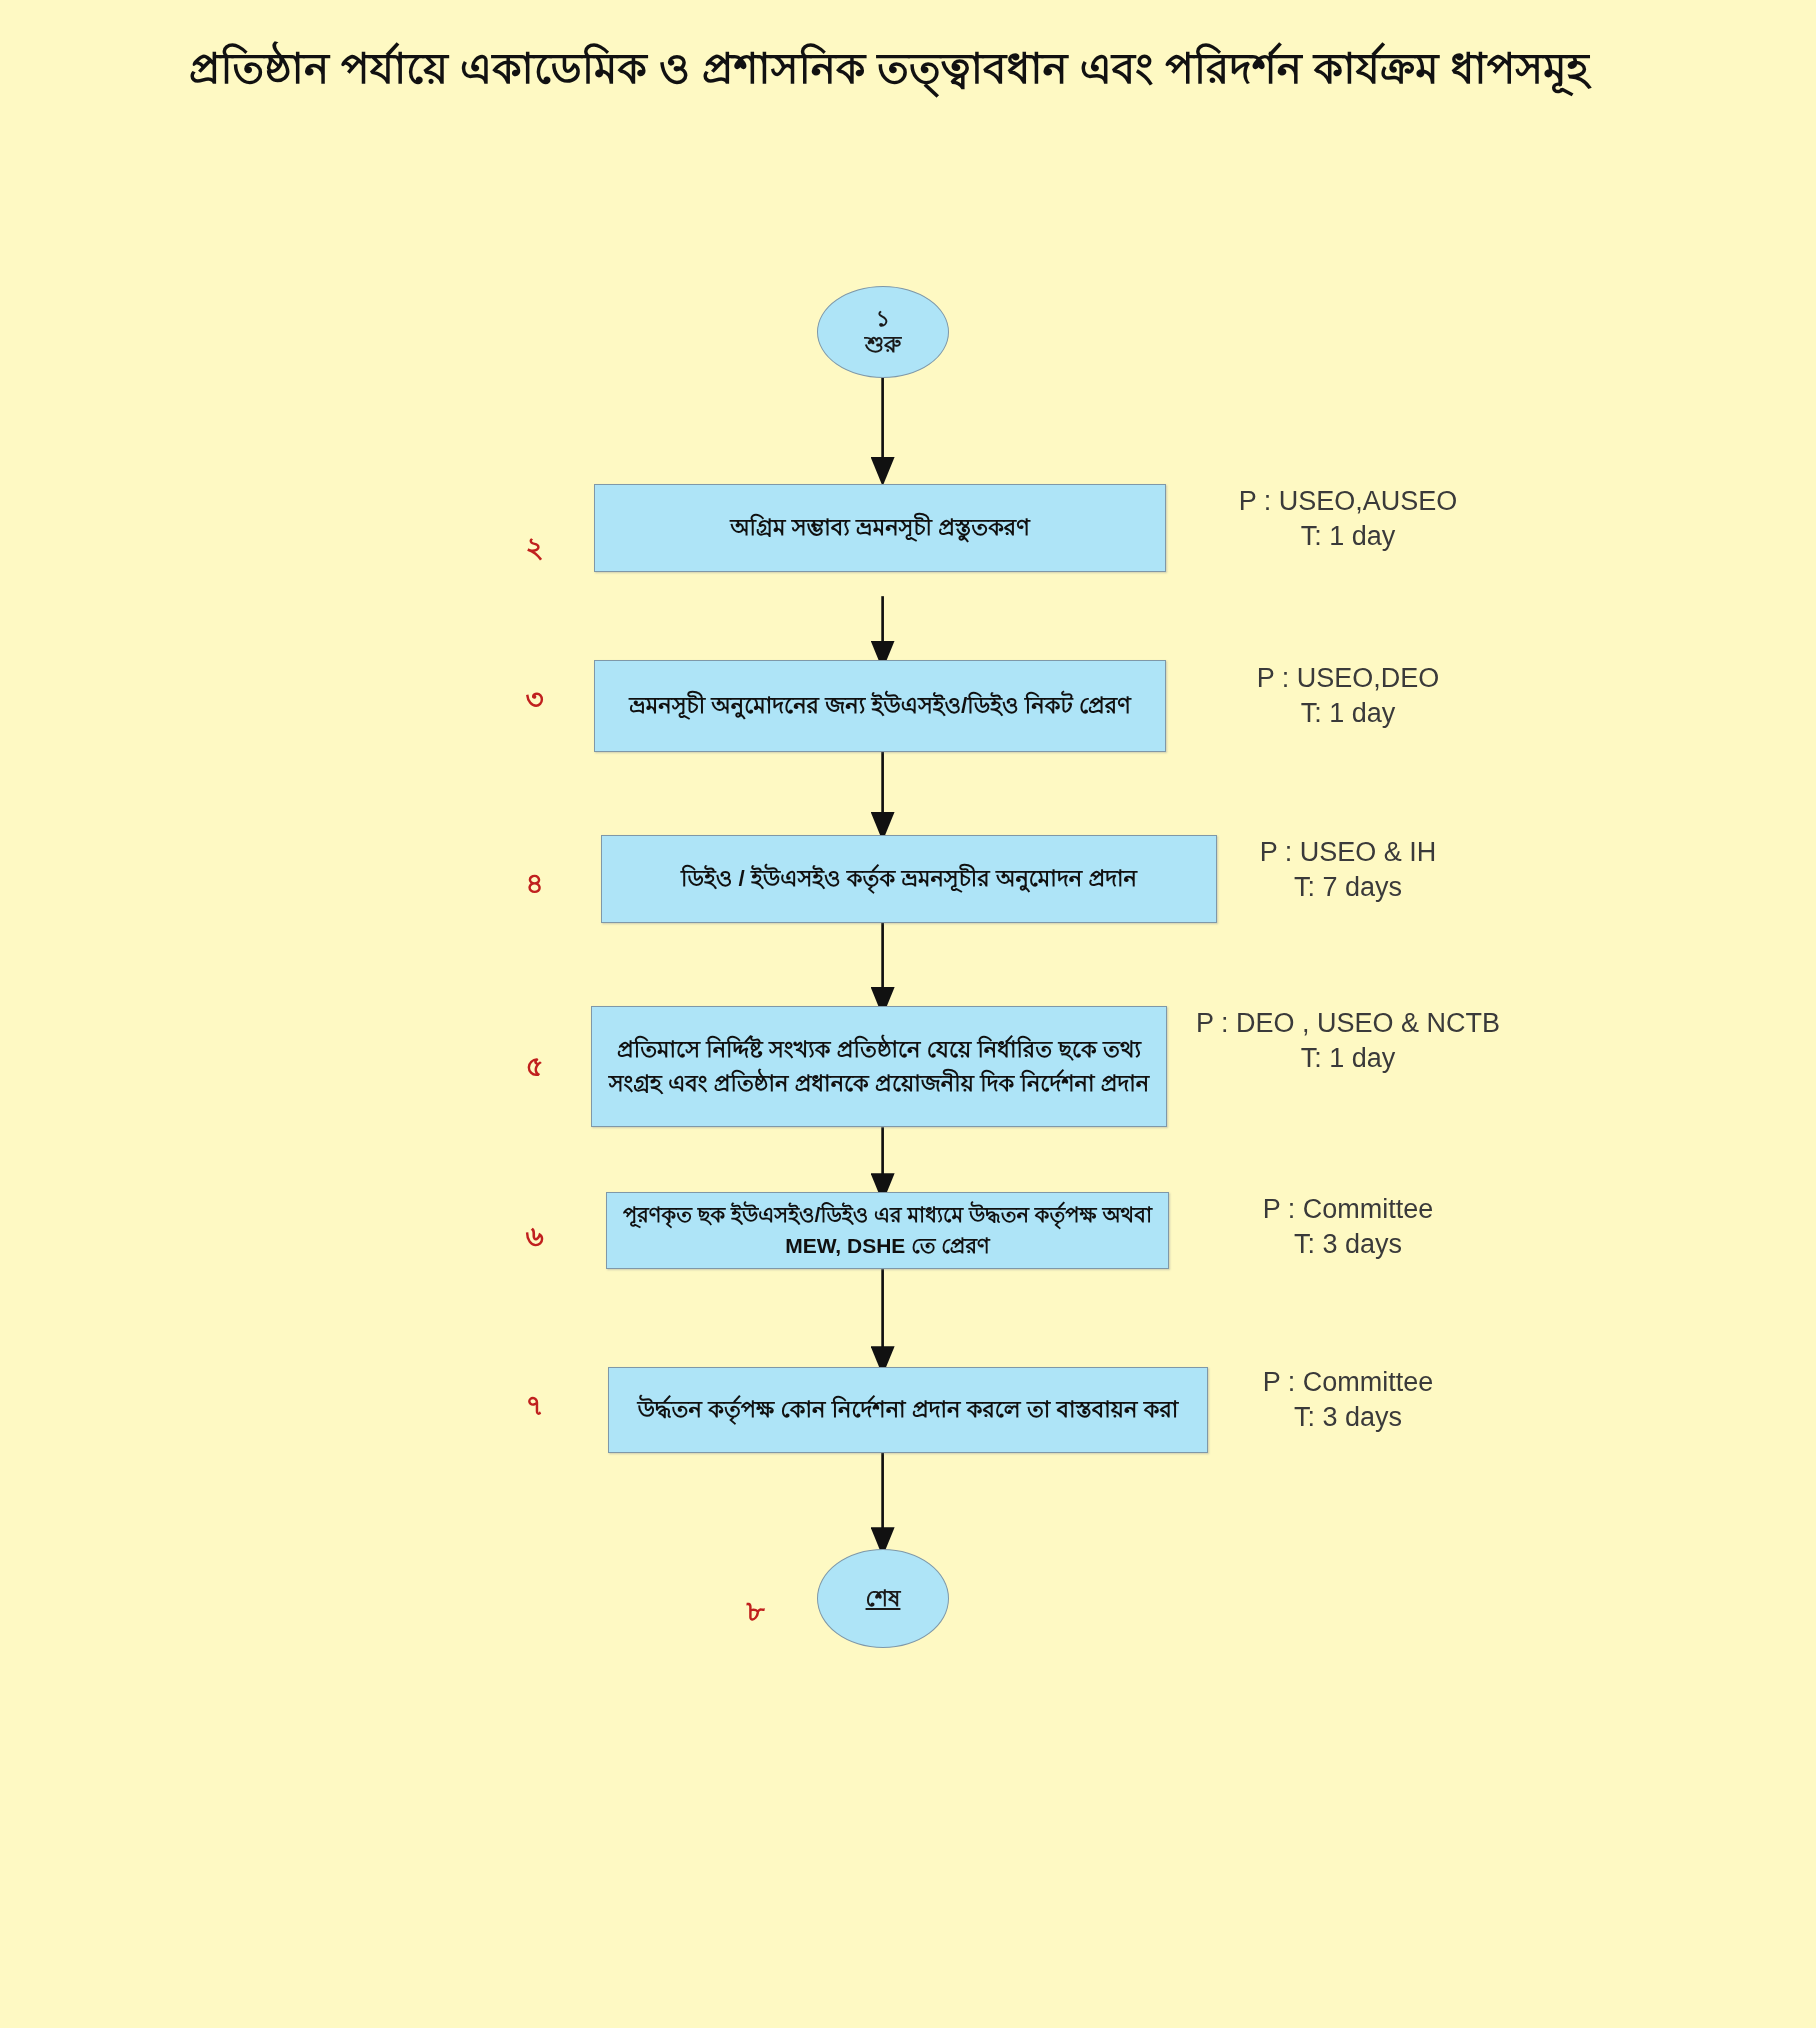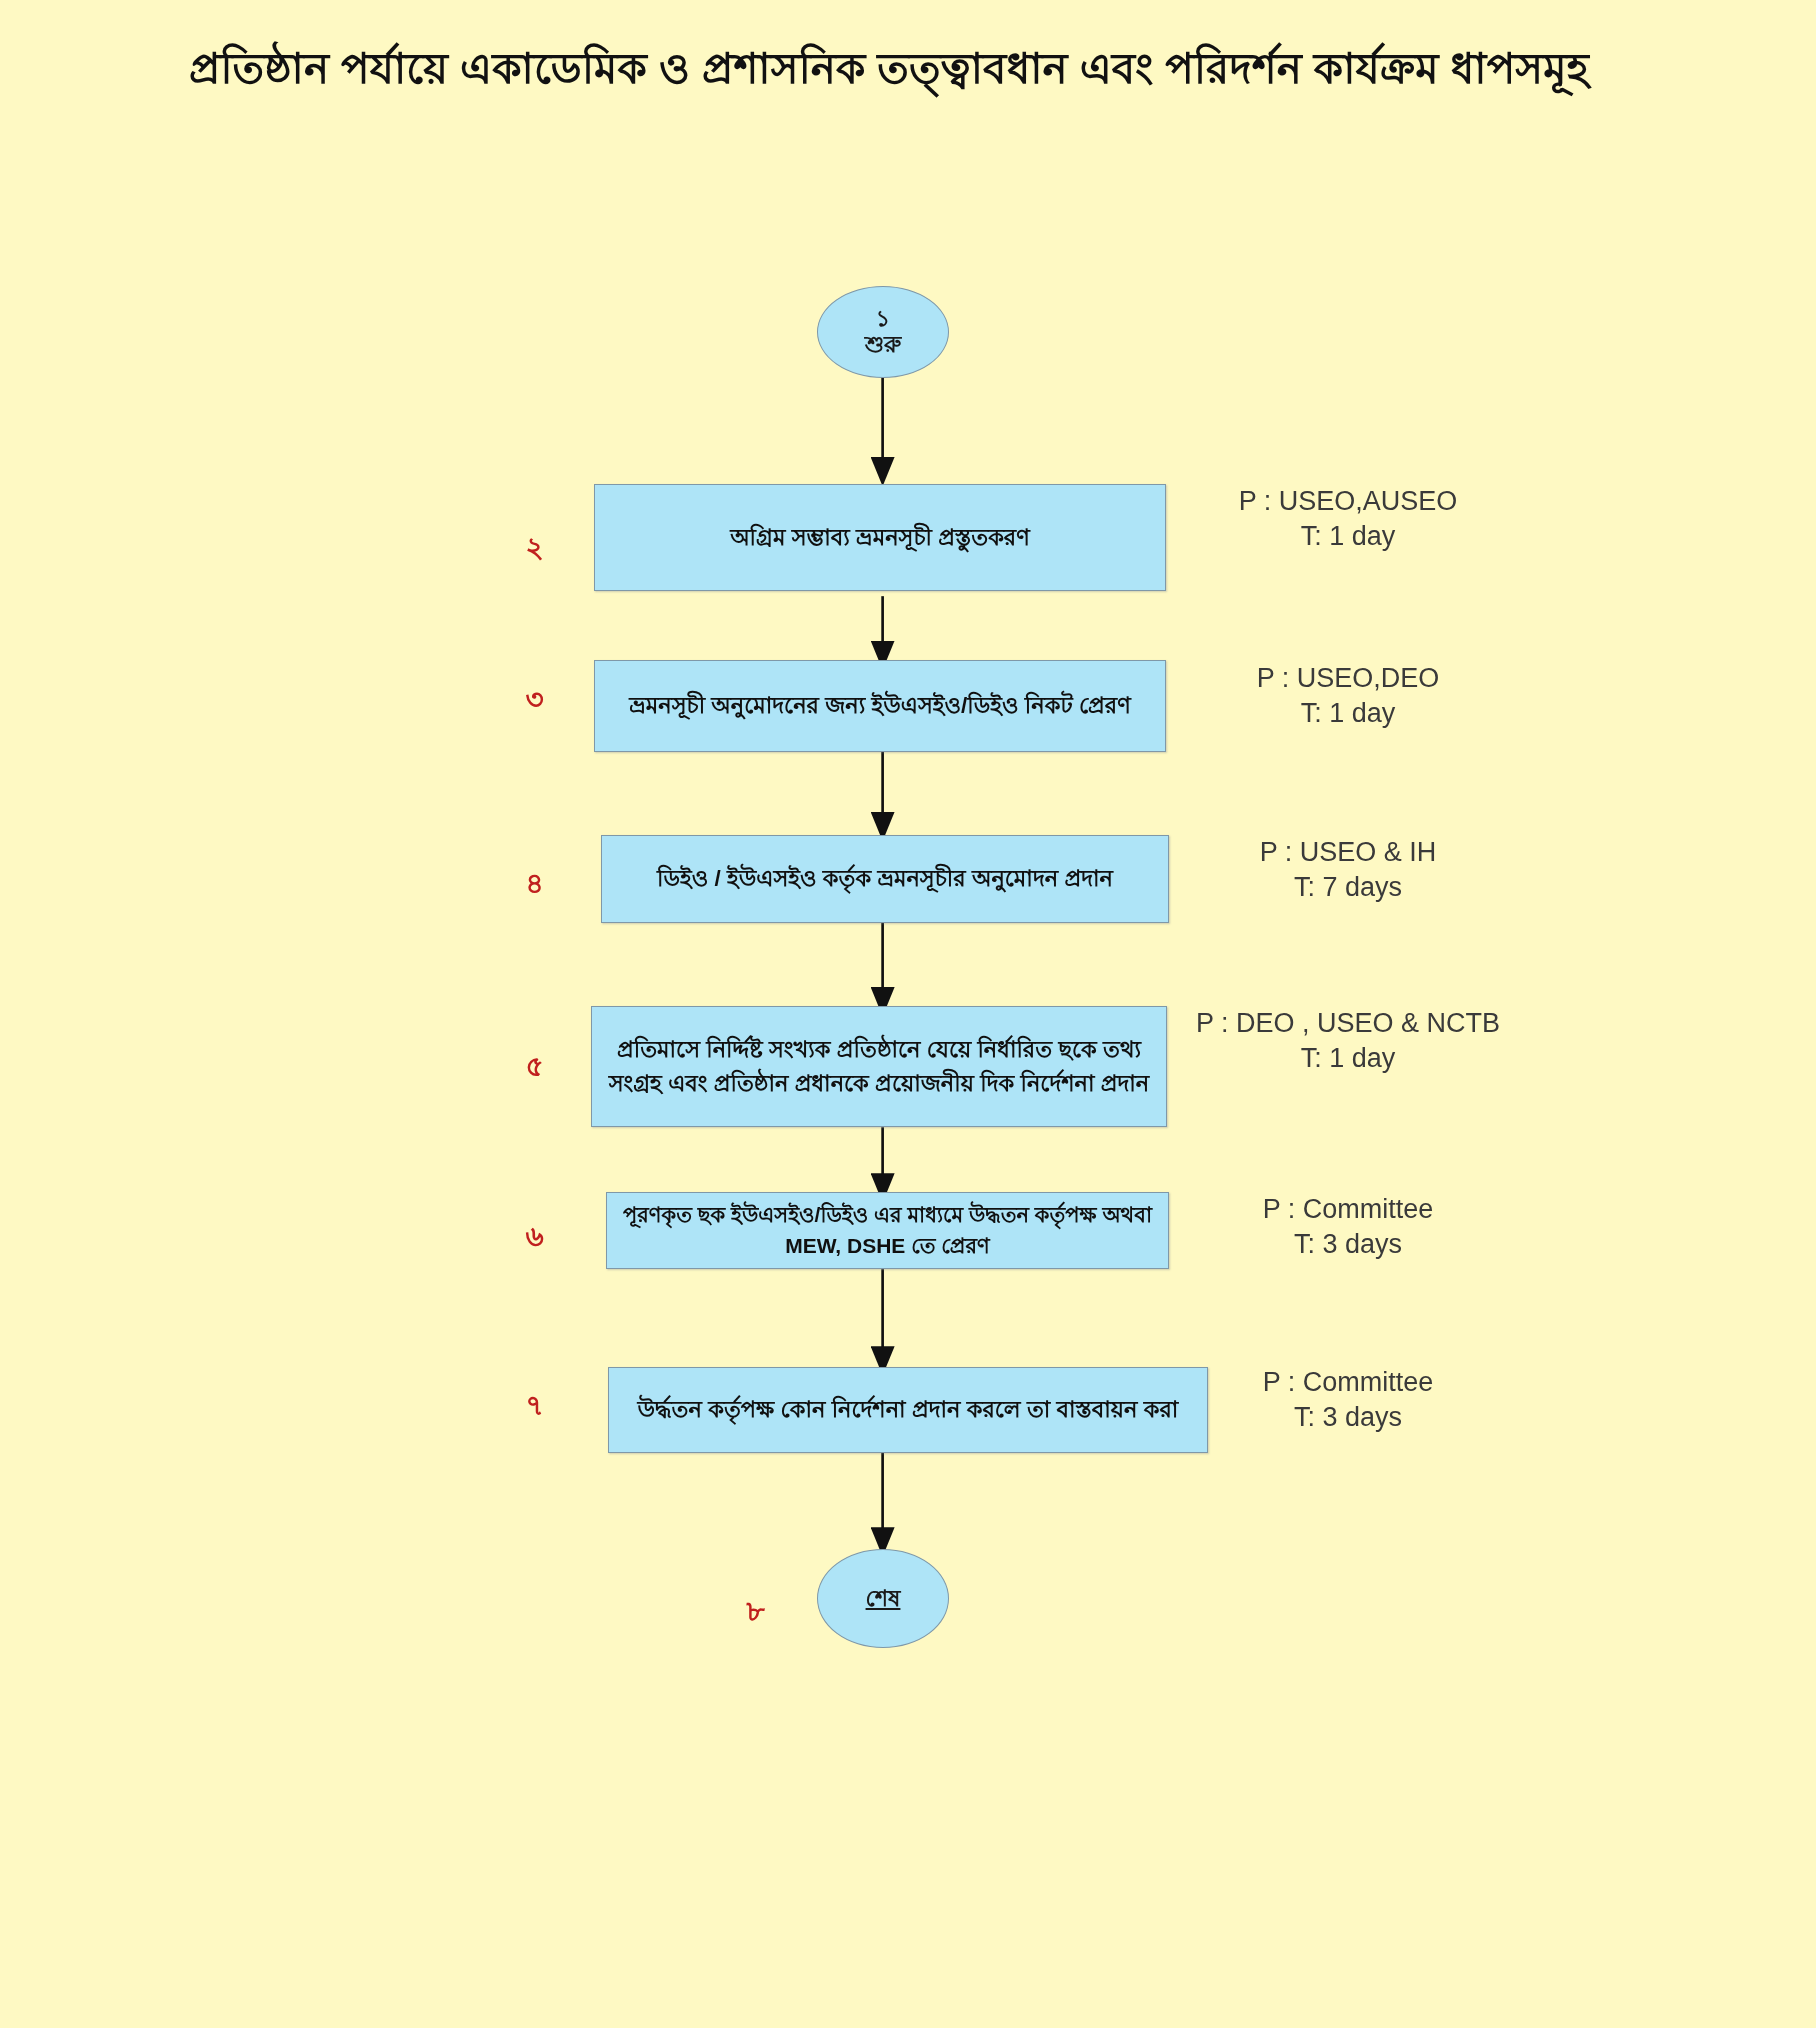--- a/index.html
+++ b/index.html
@@ -156,39 +156,39 @@
   </svg>
 
   <div id="flow">
 
     <div class="terminator" style="left:817px; top:286px; width:132px; height:92px;">
       <span class="num">১</span>
       <span class="lbl">শুরু</span>
     </div>
 
     <div class="step-num" style="left:497px; top:526px;">২</div>
-    <div class="proc" style="left:594px; top:484px; width:572px; height:107px;">
+    <div class="proc" style="left:594px; top:484px; width:572px; height:88px;">
       <span>অগ্রিম সম্ভাব্য ভ্রমনসূচী প্রস্তুতকরণ</span>
     </div>
     <div class="annot" style="left:1181px; top:484px;">
       <span class="p-line">P : USEO,AUSEO</span>
       <span class="t-line">T: 1 day</span>
     </div>
 
     <div class="step-num" style="left:497px; top:678px;">৩</div>
     <div class="proc" style="left:594px; top:660px; width:572px; height:92px;">
       <span>ভ্রমনসূচী অনুমোদনের জন্য ইউএসইও/ডিইও নিকট  প্রেরণ</span>
     </div>
     <div class="annot" style="left:1181px; top:661px;">
       <span class="p-line">P : USEO,DEO</span>
       <span class="t-line">T: 1 day</span>
     </div>
 
     <div class="step-num" style="left:497px; top:862px;">৪</div>
-    <div class="proc" style="left:601px; top:835px; width:568px; height:88px;">
+    <div class="proc" style="left:601px; top:835px; width:616px; height:88px;">
       <span>ডিইও / ইউএসইও কর্তৃক ভ্রমনসূচীর অনুমোদন প্রদান</span>
     </div>
     <div class="annot" style="left:1181px; top:835px;">
       <span class="p-line">P : USEO &amp; IH</span>
       <span class="t-line">T: 7 days</span>
     </div>
 
     <div class="step-num" style="left:497px; top:1045px;">৫</div>
     <div class="proc" style="left:591px; top:1006px; width:576px; height:121px;">
       <span>প্রতিমাসে নির্দ্দিষ্ট সংখ্যক প্রতিষ্ঠানে যেয়ে নির্ধারিত ছকে তথ্য সংগ্রহ এবং প্রতিষ্ঠান প্রধানকে প্রয়োজনীয় দিক নির্দেশনা প্রদান</span>

